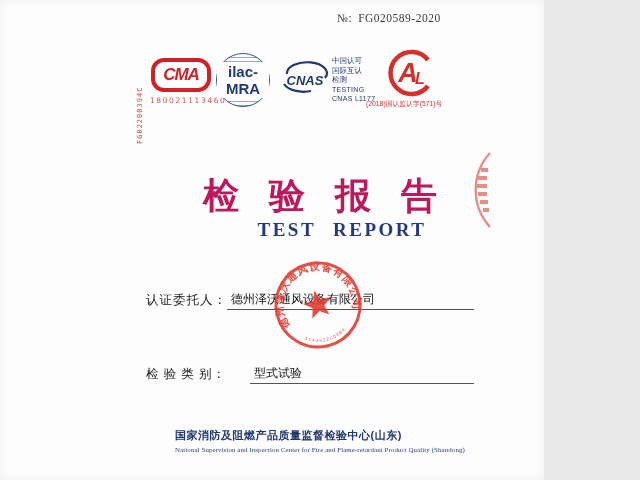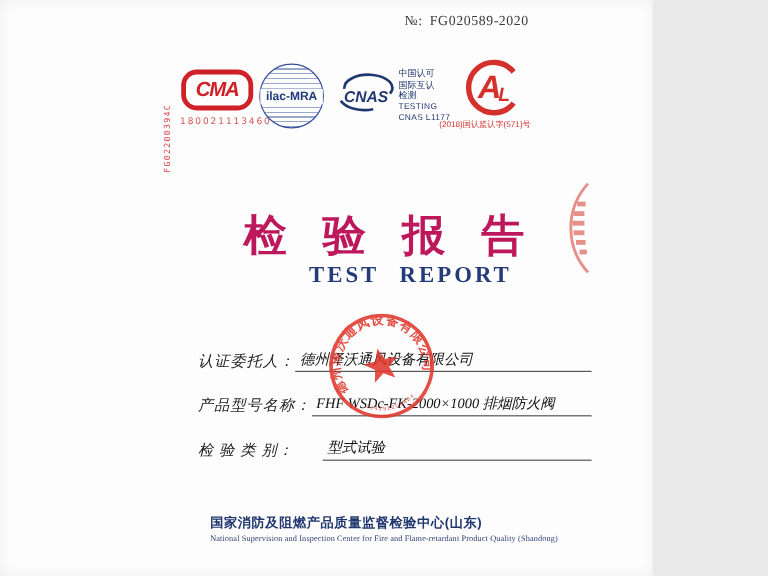--- a/index.html
+++ b/index.html
@@ -31,21 +31,21 @@
     font-family:"DejaVu Sans", sans-serif;}
 
   #ilac-circle{
     left:216px;top:53px;width:52px;height:52px;border-radius:50%;
     border:1px solid #37509e;
     background:repeating-linear-gradient(0deg,rgba(55,80,158,.5) 0 1px,transparent 1px 4px);
     display:flex;align-items:center;justify-content:center;
   }
   #ilac-circle .band{
     background:#fdfdfd;padding:1px 0;width:100%;text-align:center;
-    color:#1f3a7a;font-family:"Liberation Sans", sans-serif;font-weight:bold;font-size:10px;
+    color:#1f3a7a;font-family:"Liberation Sans", sans-serif;font-weight:bold;font-size:15px;
   }
 
   #cnas-mark{left:281px;top:58px;width:48px;height:40px;}
   #cnas-mark svg{display:block;}
 
   #cnas-textblock{left:332px;top:56px;color:#21376f;font-size:7.5px;line-height:9.5px;
     font-family:"Liberation Sans", sans-serif;}
   #cnas-textblock .en{font-size:7px;letter-spacing:.3px;}
 
   #cal-mark{left:387px;top:48px;width:48px;height:50px;}
@@ -60,21 +60,21 @@
   }
   #title-en{
     left:0;top:219px;width:640px;text-align:center;color:#253a78;
     font-size:19px;font-weight:bold;letter-spacing:2.5px;word-spacing:10px;margin-left:22px;
   }
 
   
   #partial-seal{left:450px;top:150px;opacity:.75;}
 
   
-  .field-row{left:165px;width:328px;display:flex;align-items:flex-end;font-style:italic;}
+  .field-row{left:146px;width:328px;display:flex;align-items:center;}
   #field-0{top:291px;}
   #field-1{top:328px;}
   #field-2{top:365px;gap:24px;}
   .field-label{white-space:nowrap;font-size:12.5px;color:#222;letter-spacing:1px;}
   .field-value{
     flex:1;border-bottom:1px solid #555;font-size:12px;color:#111;
     padding:0 0 1px 4px;white-space:nowrap;overflow:hidden;min-height:16px;
   }
 
   
@@ -150,24 +150,20 @@
         <rect x="30" y="50" width="8" height="4"></rect>
         <rect x="33" y="58" width="6" height="4"></rect>
       </g>
     </svg>
   </div>
 
   <div class="abs field-row" id="field-0">
     <span class="field-label">认证委托人：</span>
     <span class="field-value">德州泽沃通风设备有限公司</span>
   </div>
-  <div class="abs field-row" id="field-1">
-    <span class="field-label">产品型号名称：</span>
-    <span class="field-value">FHF WSDc-FK-2000×1000 排烟防火阀</span>
-  </div>
   <div class="abs field-row" id="field-2">
     <span class="field-label">检 验 类 别：</span>
     <span class="field-value">型式试验</span>
   </div>
 
   <div class="abs" id="company-seal">
     <svg width="92" height="92" viewBox="0 0 92 92">
       <circle cx="46" cy="46" r="42" fill="none" stroke="#e0392e" stroke-width="3"></circle>
       <polygon points="46,31 49.7,40.9 60.3,41.4 52,47.9 54.8,58.1 46,52.3 37.2,58.1 40,47.9 31.7,41.4 42.3,40.9" fill="#e0392e"></polygon>
       <path id="sealTopArc" d="M15.7,63.5 A35,35 0 1 1 76.3,63.5" fill="none"></path>

